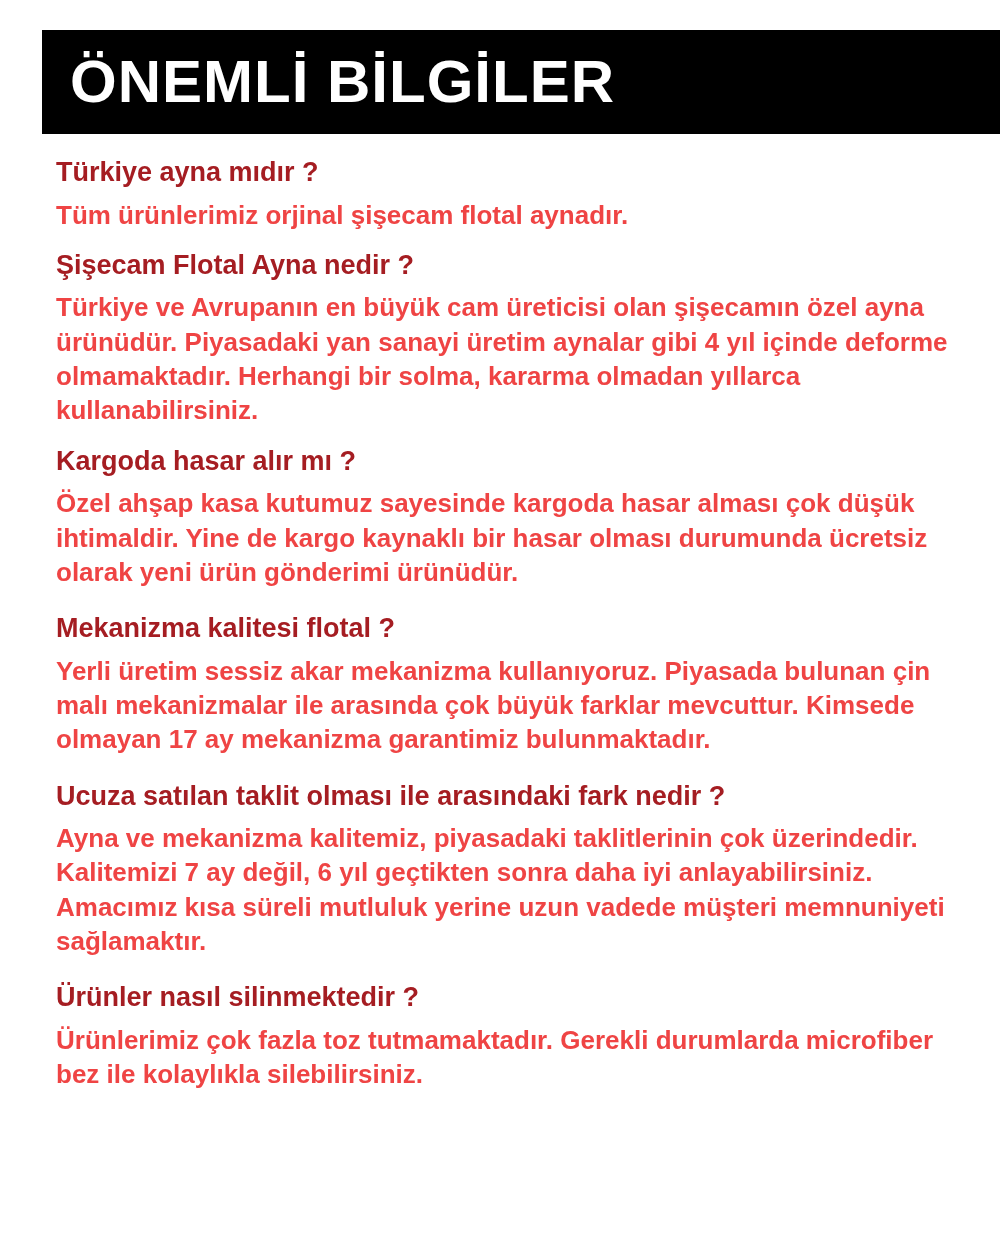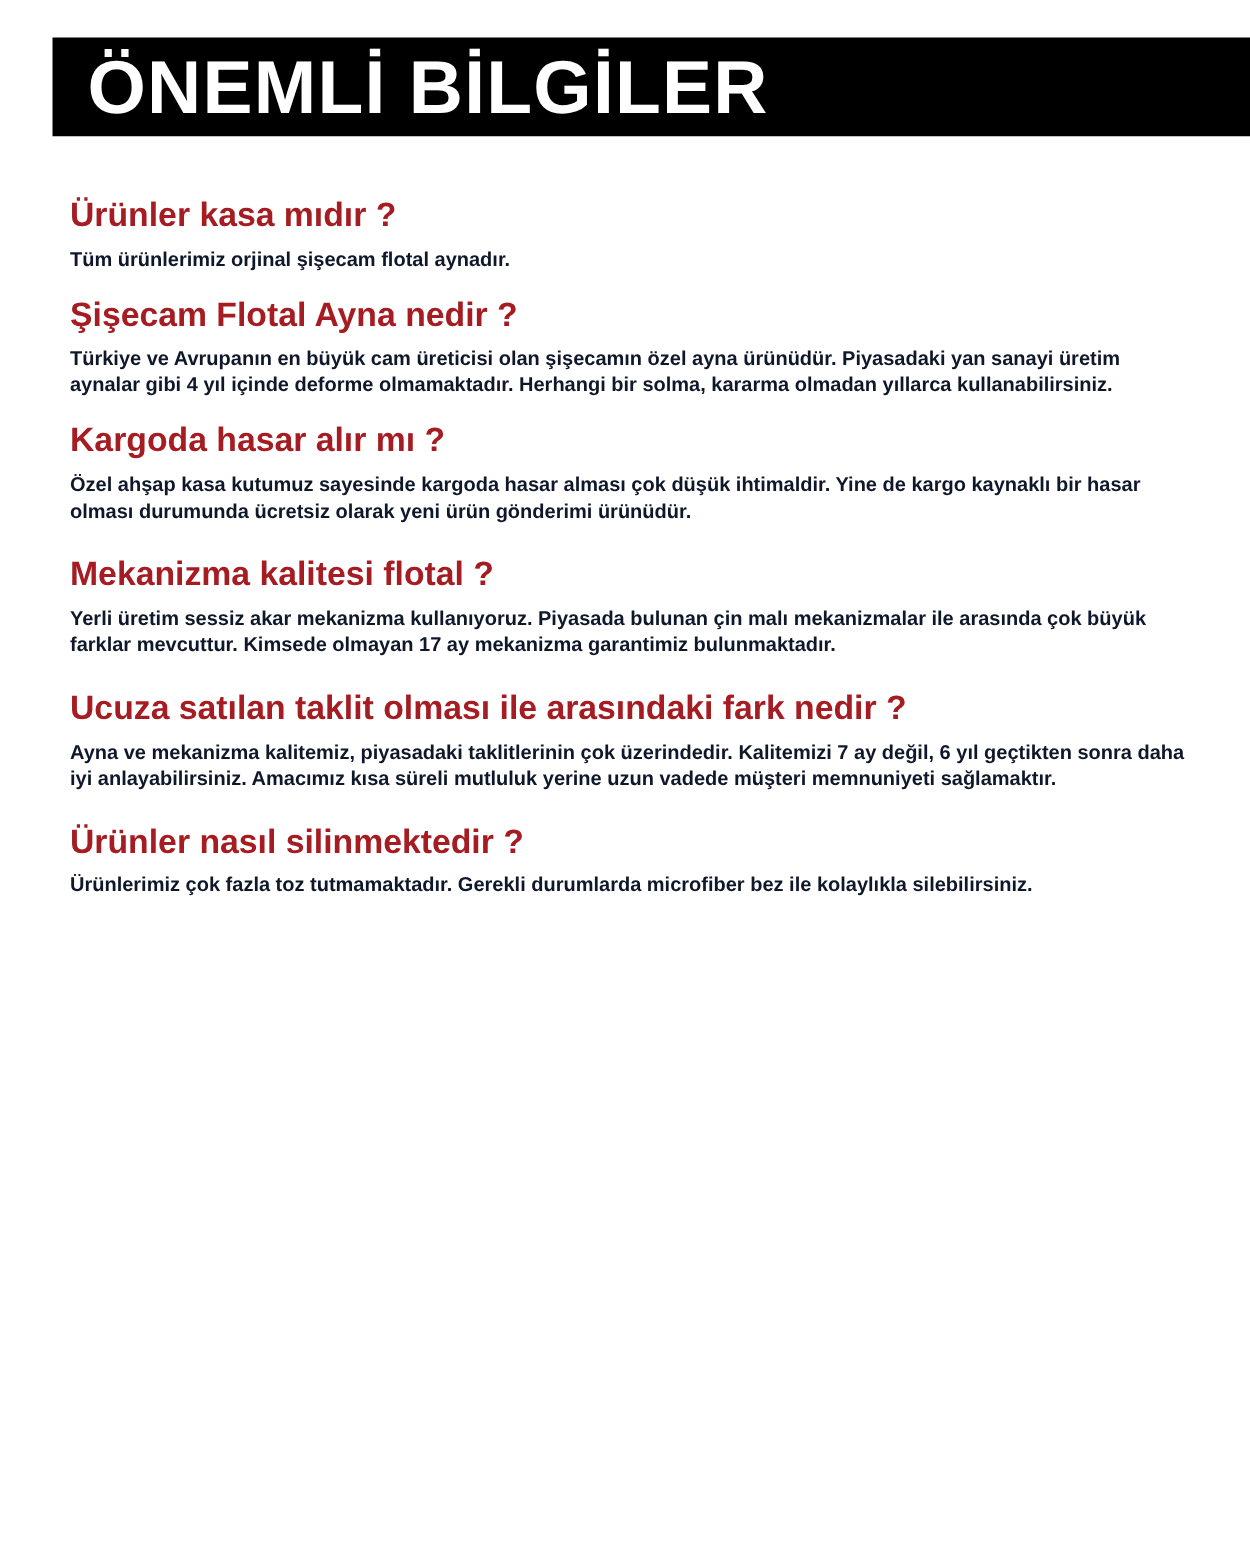--- a/index.html
+++ b/index.html
@@ -19,21 +19,21 @@
     height: 1250px;
     box-sizing: border-box;
     padding: 0;
     background: #ffffff;
   }
   .header-bar {
     position: absolute;
     left: 42px;
     top: 30px;
     width: 958px;
-    height: 79px;
+    height: 104px;
     background: #000000;
     display: flex;
     align-items: center;
     box-sizing: border-box;
     padding-left: 28px;
   }
   .header-title {
     color: #ffffff;
     font-size: 60px;
     font-weight: bold;
@@ -52,43 +52,43 @@
   }
   .question {
     color: #a51d22;
     font-size: 27px;
     font-weight: bold;
     line-height: 1.28;
     margin: 0 0 8px 0;
     font-family: "Liberation Sans", sans-serif;
   }
   .answer {
-    color: #0f172a;
-    font-size: 16px;
+    color: #ef4444;
+    font-size: 26px;
     font-weight: bold;
     line-height: 1.32;
     margin: 0 0 16px 0;
     font-family: "Liberation Sans", sans-serif;
   }
   .q-1 { margin-top: 0; }
   .spacer-sm { height: 6px; }
 </style>
 </head>
 <body>
 
 <div class="page">
 
   <div class="header-bar">
     <div class="header-title">ÖNEMLİ BİLGİLER</div>
   </div>
 
   <div class="content">
 
     <div class="qa-block">
-      <p class="question q-1">Ürünler kasa mıdır ?</p>
+      <p class="question q-1">Türkiye ayna mıdır ?</p>
       <p class="answer">Tüm ürünlerimiz orjinal şişecam flotal aynadır.</p>
     </div>
 
     <div class="qa-block">
       <p class="question">Şişecam Flotal Ayna nedir ?</p>
       <p class="answer">Türkiye ve Avrupanın en büyük cam üreticisi olan şişecamın özel ayna ürünüdür. Piyasadaki yan sanayi üretim aynalar gibi 4 yıl içinde deforme olmamaktadır. Herhangi bir solma, kararma olmadan yıllarca kullanabilirsiniz.</p>
     </div>
 
     <div class="qa-block">
       <p class="question">Kargoda hasar alır mı ?</p>

